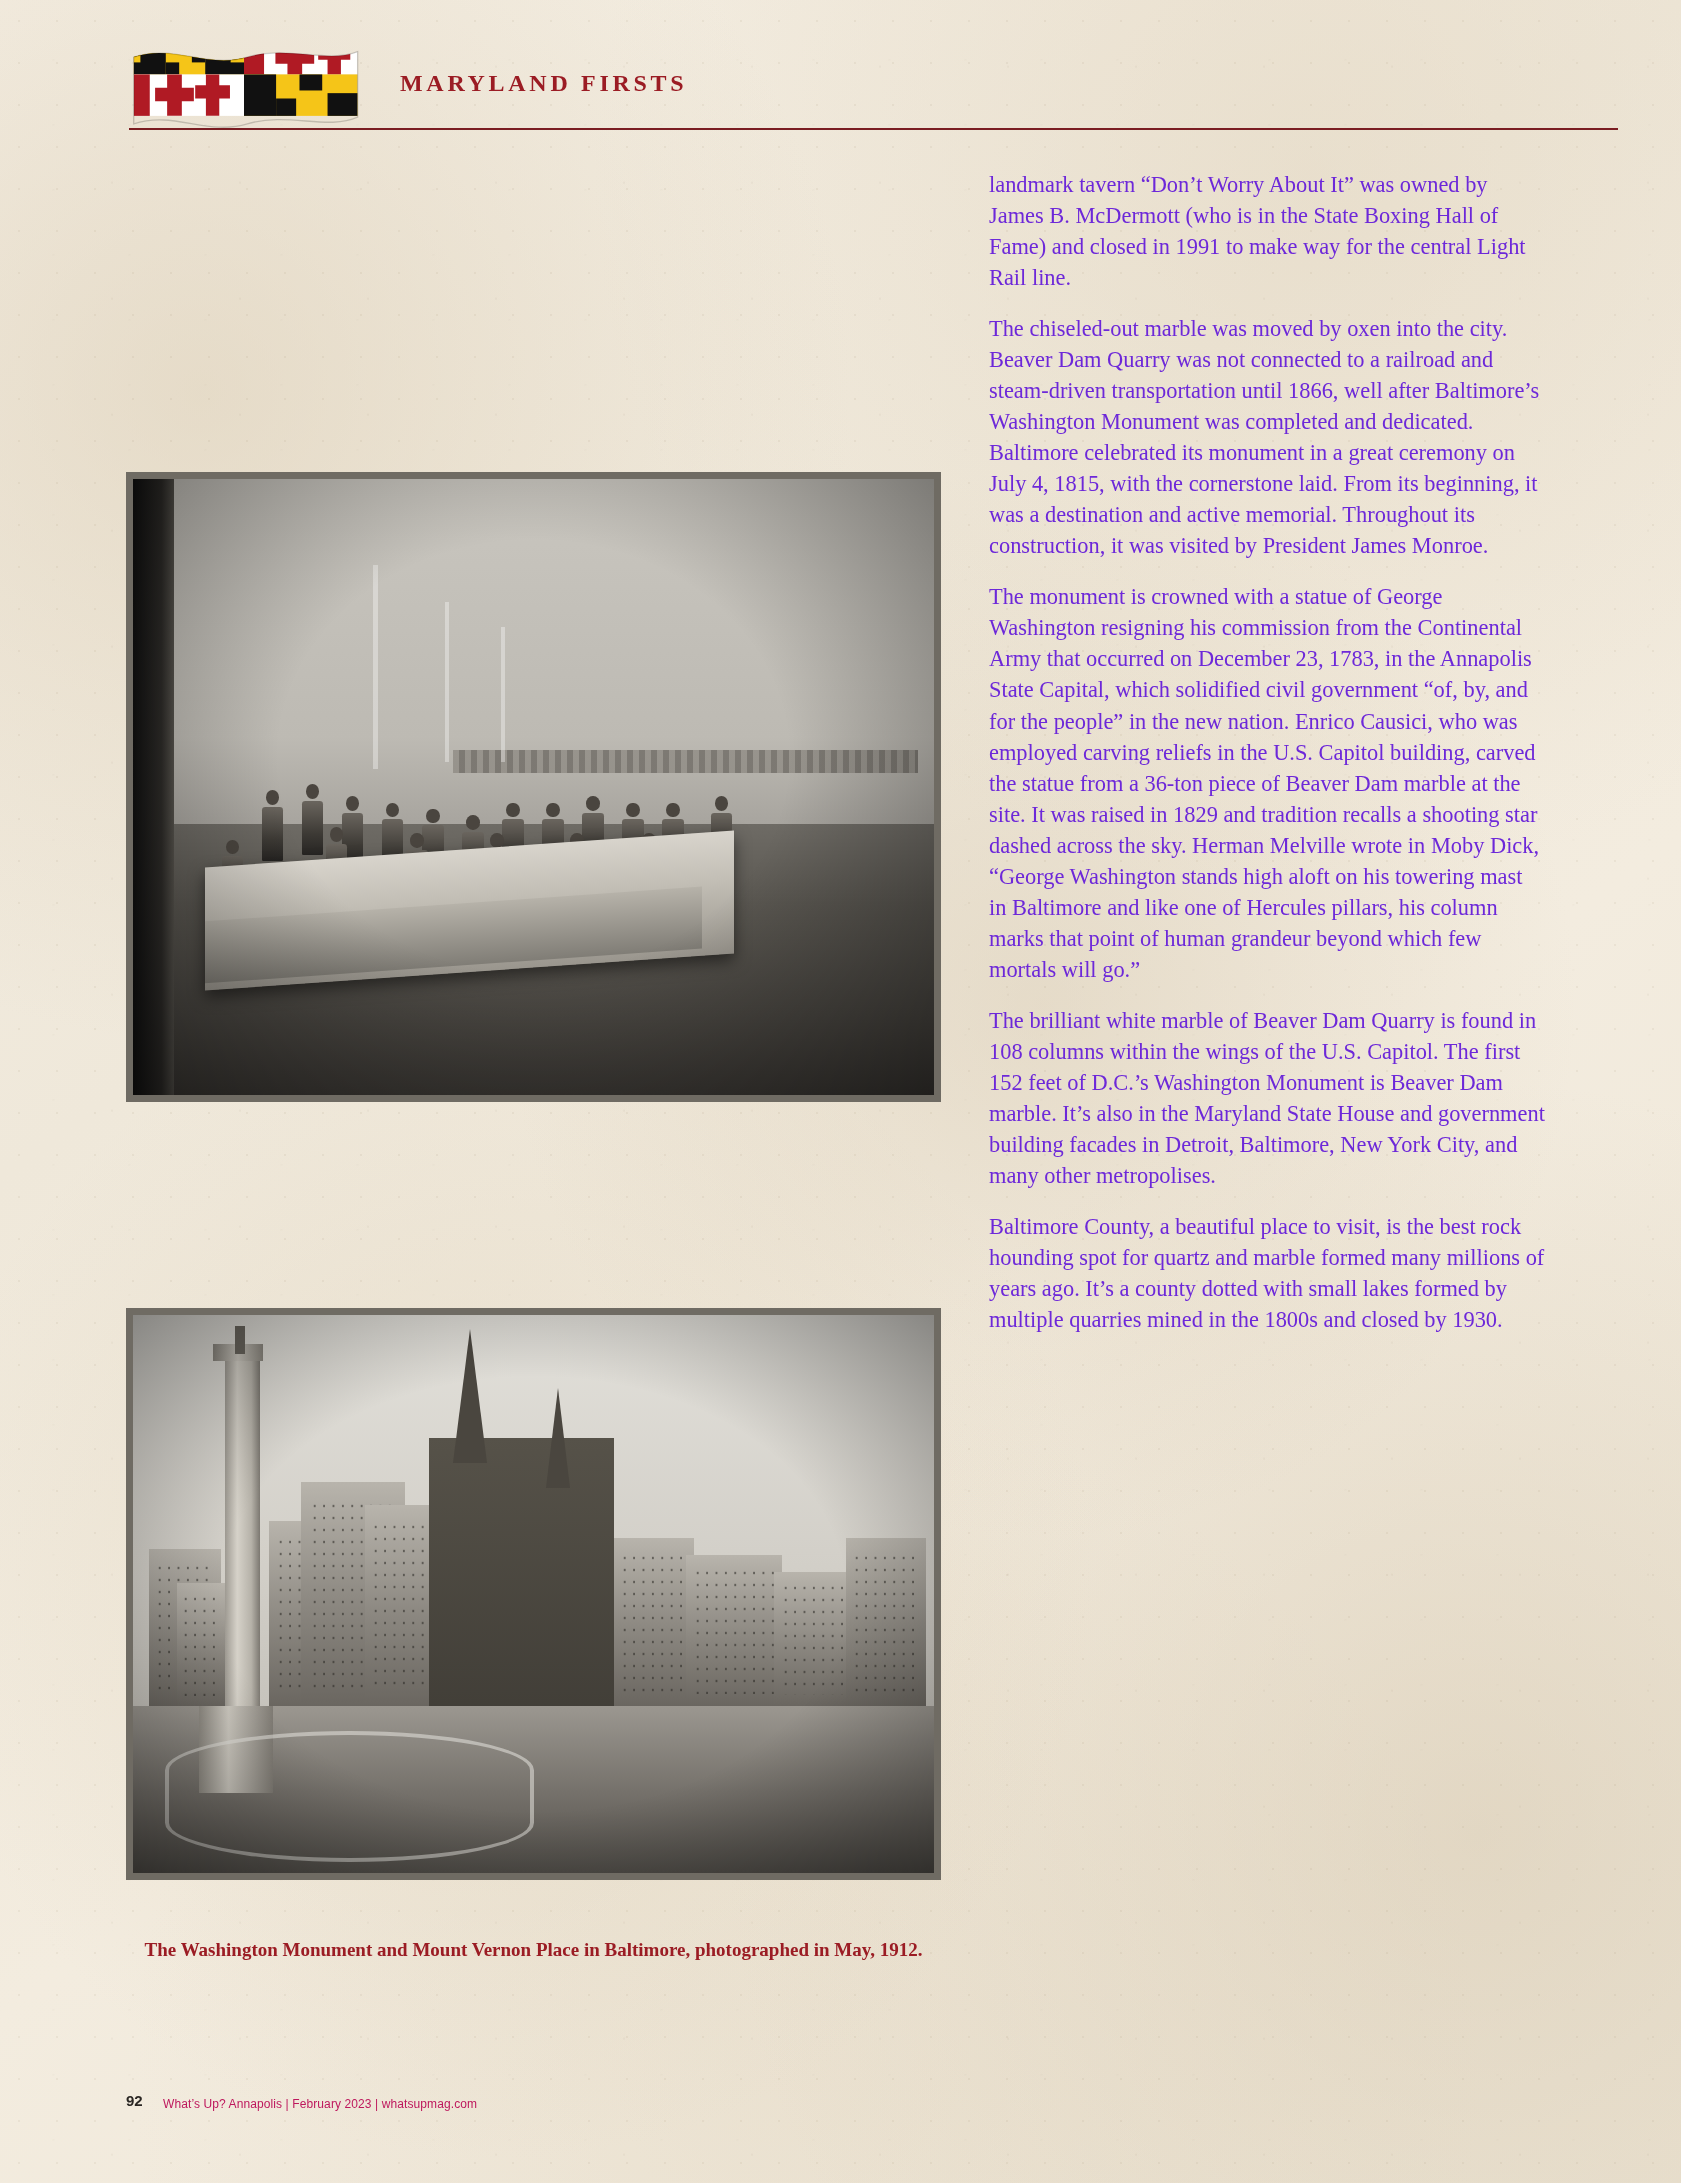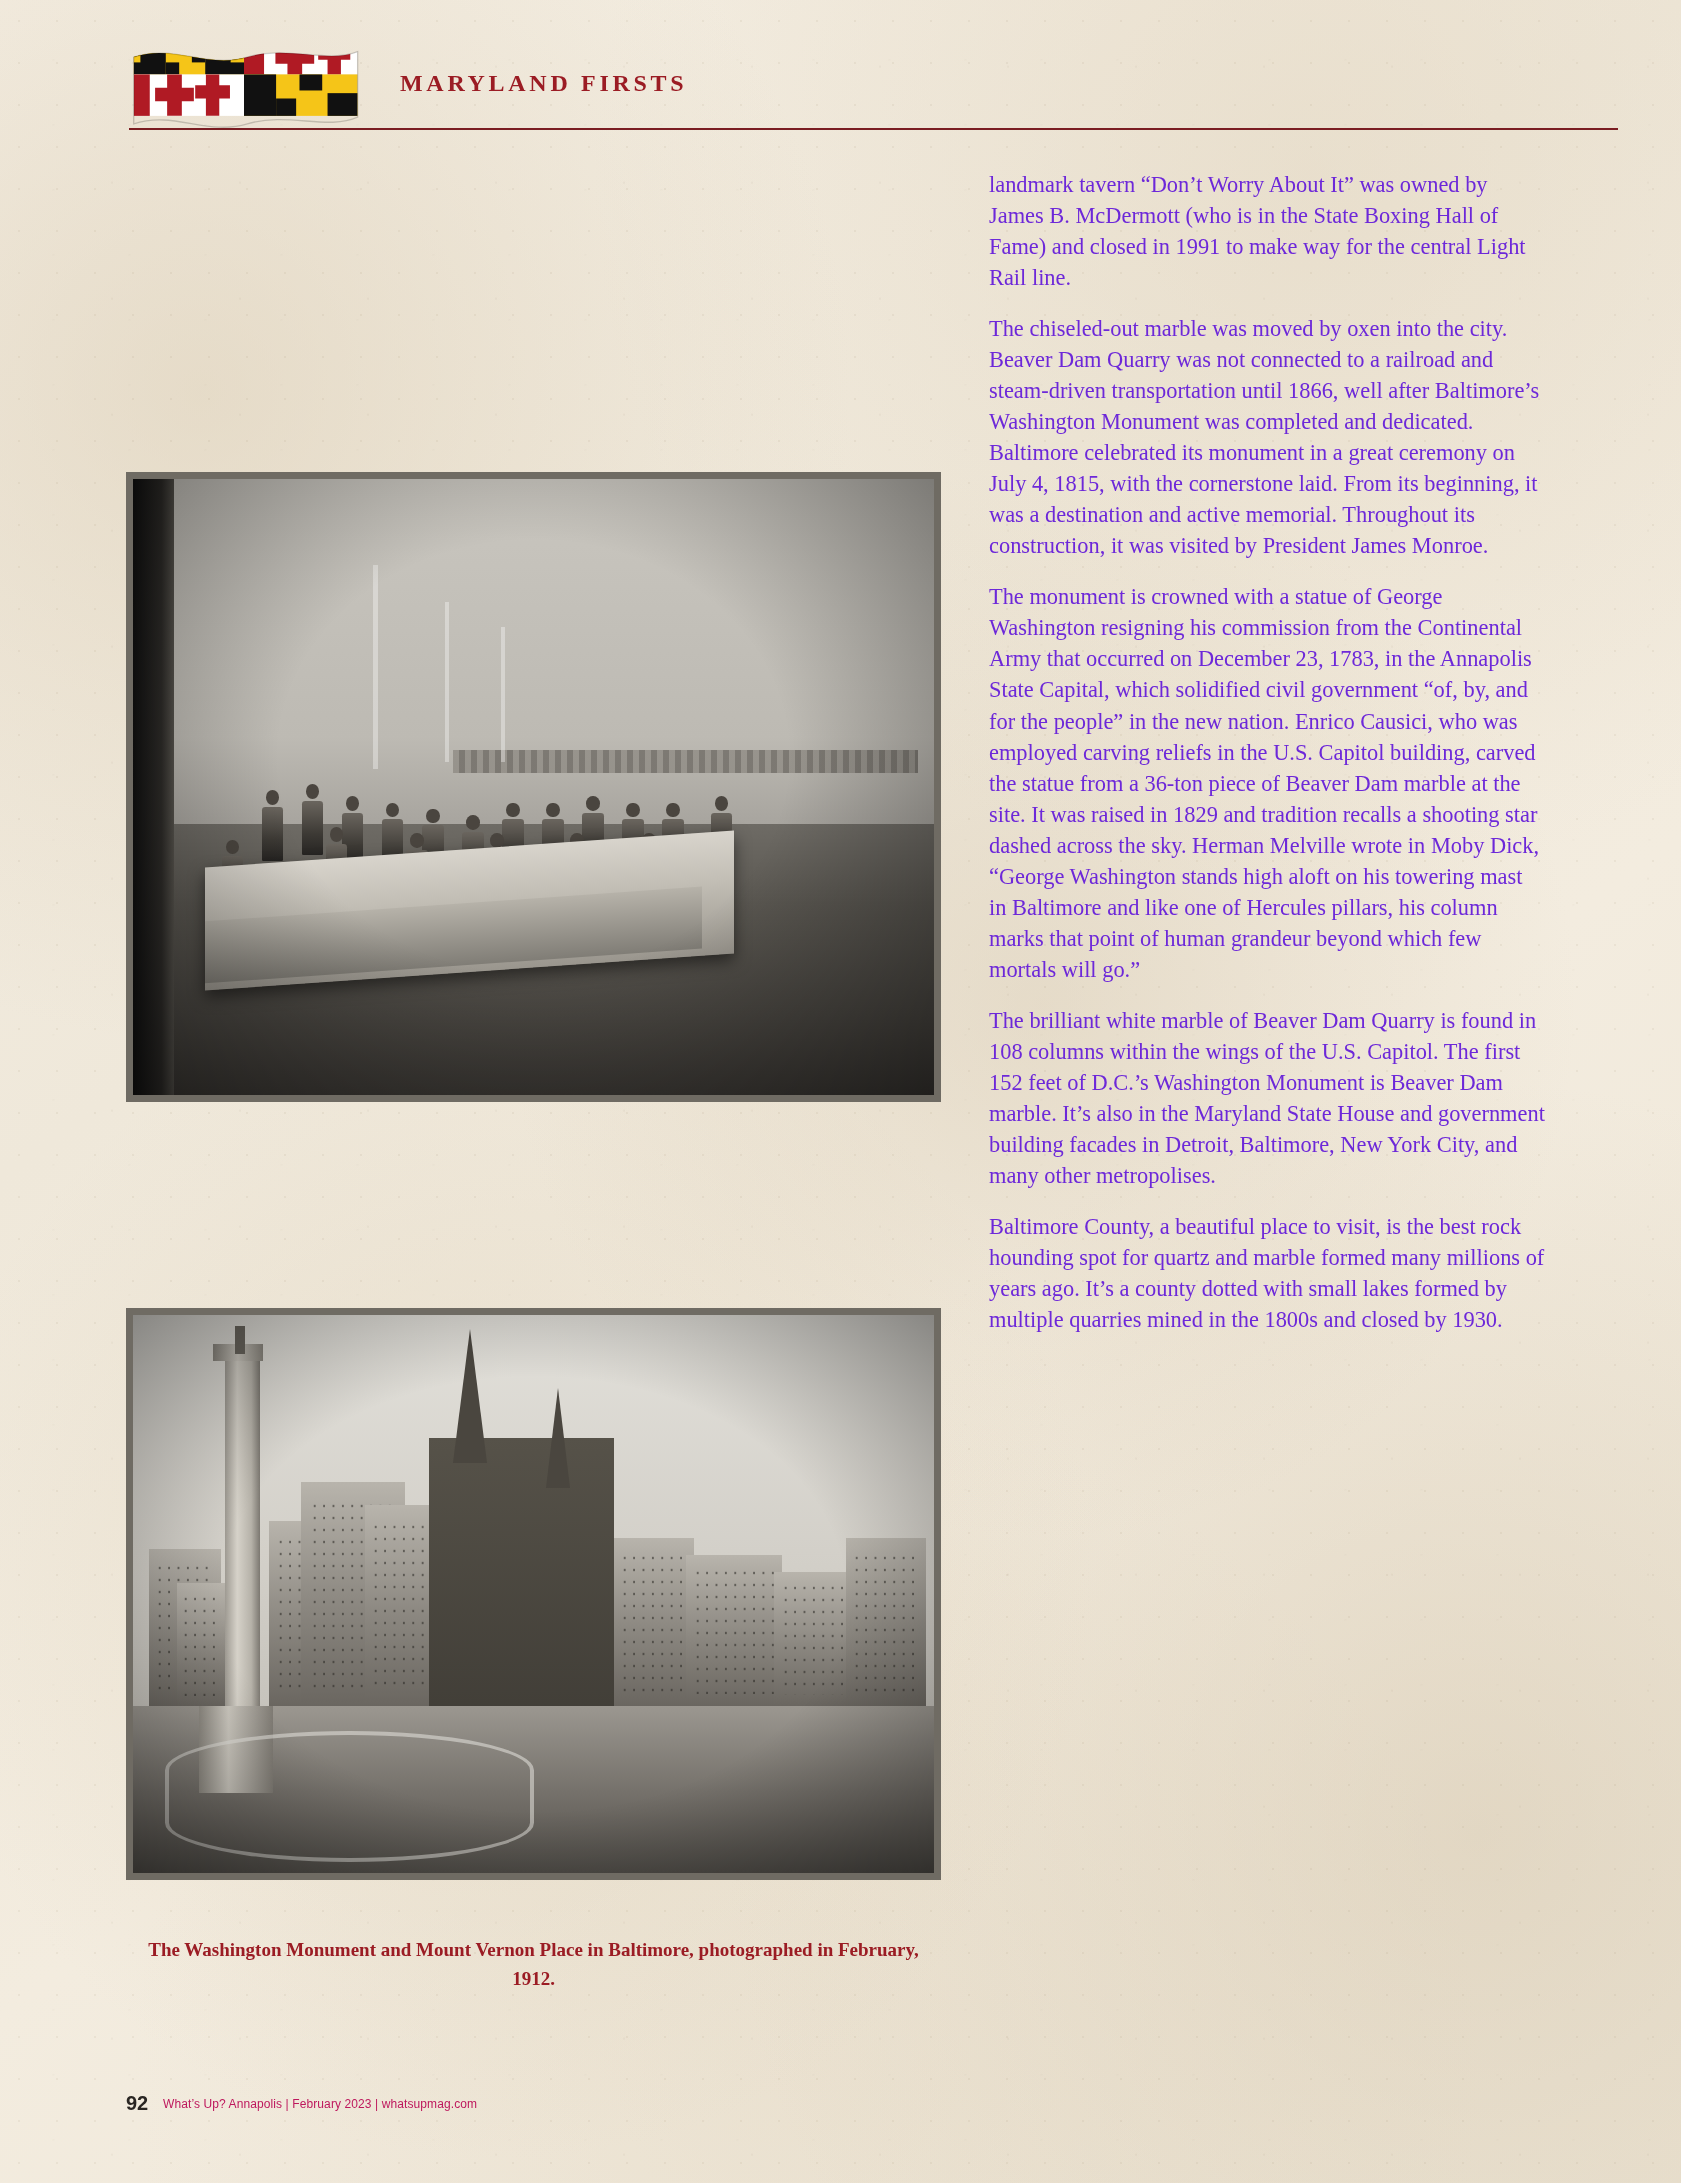--- a/index.html
+++ b/index.html
@@ -112,21 +112,21 @@
   }
   .column p:last-child { margin-bottom: 0; }
 
   
   .folio {
     position: absolute;
     left: 126px;
     top: 2092px;
     font-family: "Liberation Sans", sans-serif;
     font-weight: bold;
-    font-size: 20px;
+    font-size: 15px;
     color: #2a2623;
   }
   .footer-text {
     position: absolute;
     left: 163px;
     top: 2097px;
     font-family: "Liberation Sans", sans-serif;
     font-size: 12px;
     color: #be185d;
     letter-spacing: 0.1px;
@@ -404,21 +404,21 @@
     <div class="p2-spire"></div>
     <div class="p2-spire2"></div>
     <div class="p2-ground"></div>
     <div class="p2-col"></div>
     <div class="p2-col-cap"></div>
     <div class="p2-col-base"></div>
     <div class="p2-statue"></div>
     <div class="p2-plaza"></div>
     <div class="p1-vign" style="background:radial-gradient(ellipse at 50% 50%, rgba(0,0,0,0) 55%, rgba(0,0,0,0.40) 100%)"></div>
   </div>
-  <div class="caption" id="caption2">The Washington Monument and Mount Vernon Place in Baltimore, photographed in February, 1912.</div>
+  <div class="caption" id="caption2">The Washington Monument and Mount Vernon Place in Baltimore, photographed in May, 1912.</div>
 
   <div class="column">
     <p>landmark tavern “Don’t Worry About It” was owned by James B. McDermott (who is in the State Boxing Hall of Fame) and closed in 1991 to make way for the central Light Rail line.</p>
     <p>The chiseled-out marble was moved by oxen into the city. Beaver Dam Quarry was not connected to a railroad and steam-driven transportation until 1866, well after Baltimore’s Washington Monument was completed and dedicated. Baltimore celebrated its monument in a great ceremony on July 4, 1815, with the cornerstone laid. From its beginning, it was a destination and active memorial. Throughout its construction, it was visited by President James Monroe.</p>
     <p>The monument is crowned with a statue of George Washington resigning his commission from the Continental Army that occurred on December 23, 1783, in the Annapolis State Capital, which solidified civil government “of, by, and for the people” in the new nation. Enrico Causici, who was employed carving reliefs in the U.S. Capitol building, carved the statue from a 36-ton piece of Beaver Dam marble at the site. It was raised in 1829 and tradition recalls a shooting star dashed across the sky. Herman Melville wrote in Moby Dick, “George Washington stands high aloft on his towering mast in Baltimore and like one of Hercules pillars, his column marks that point of human grandeur beyond which few mortals will go.”</p>
     <p>The brilliant white marble of Beaver Dam Quarry is found in 108 columns within the wings of the U.S. Capitol. The first 152 feet of D.C.’s Washington Monument is Beaver Dam marble. It’s also in the Maryland State House and government building facades in Detroit, Baltimore, New York City, and many other metropolises.</p>
     <p>Baltimore County, a beautiful place to visit, is the best rock hounding spot for quartz and marble formed many millions of years ago. It’s a county dotted with small lakes formed by multiple quarries mined in the 1800s and closed by 1930.</p>
   </div>
 
   <div class="folio">92</div>

